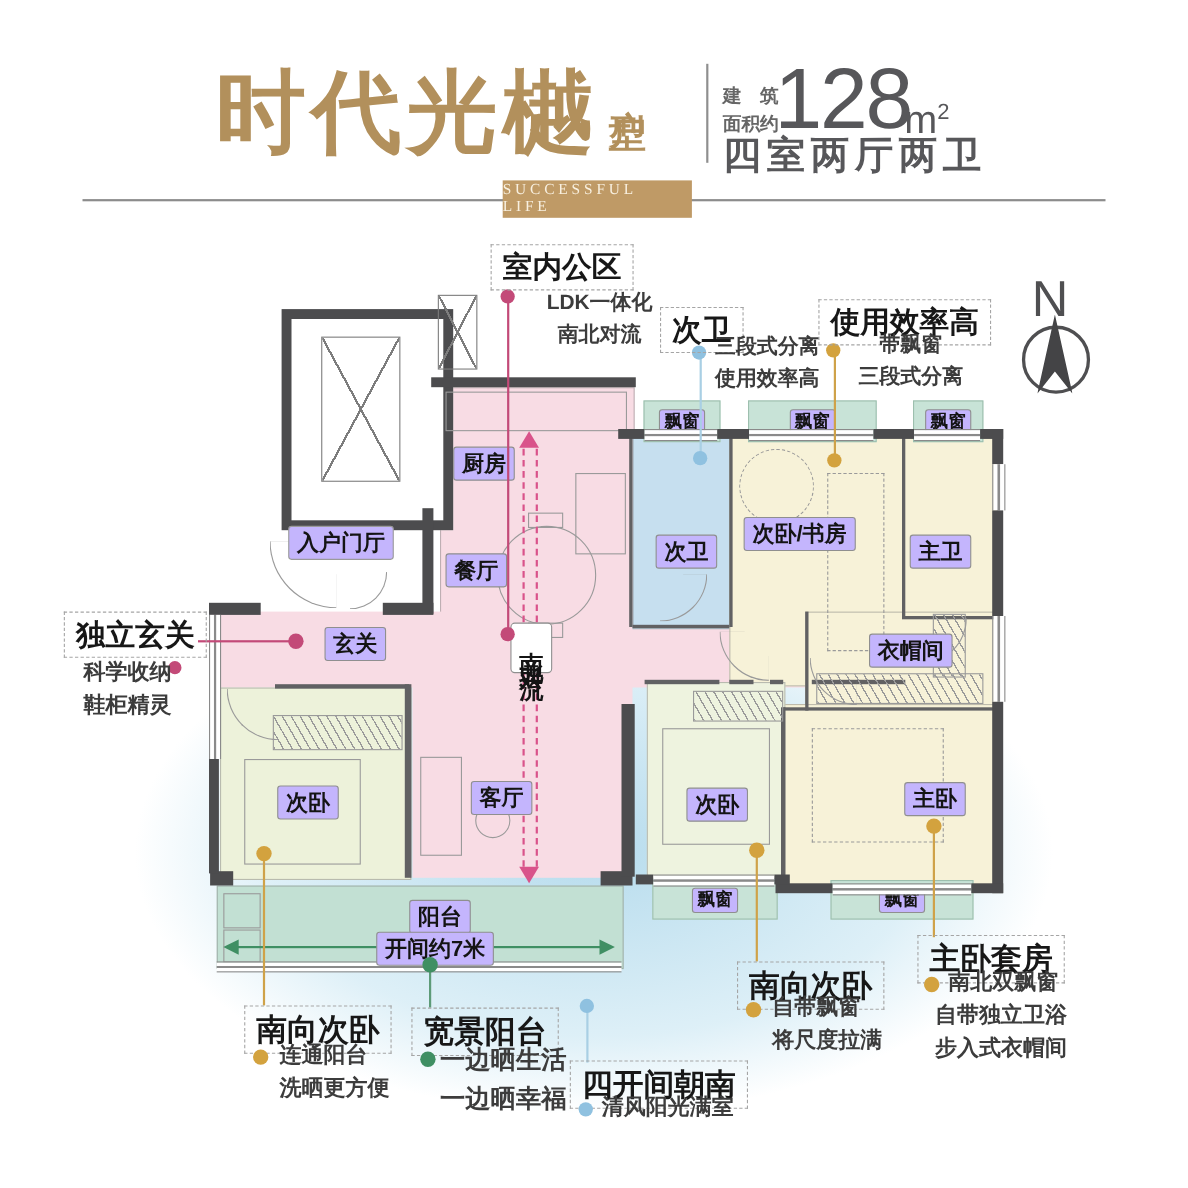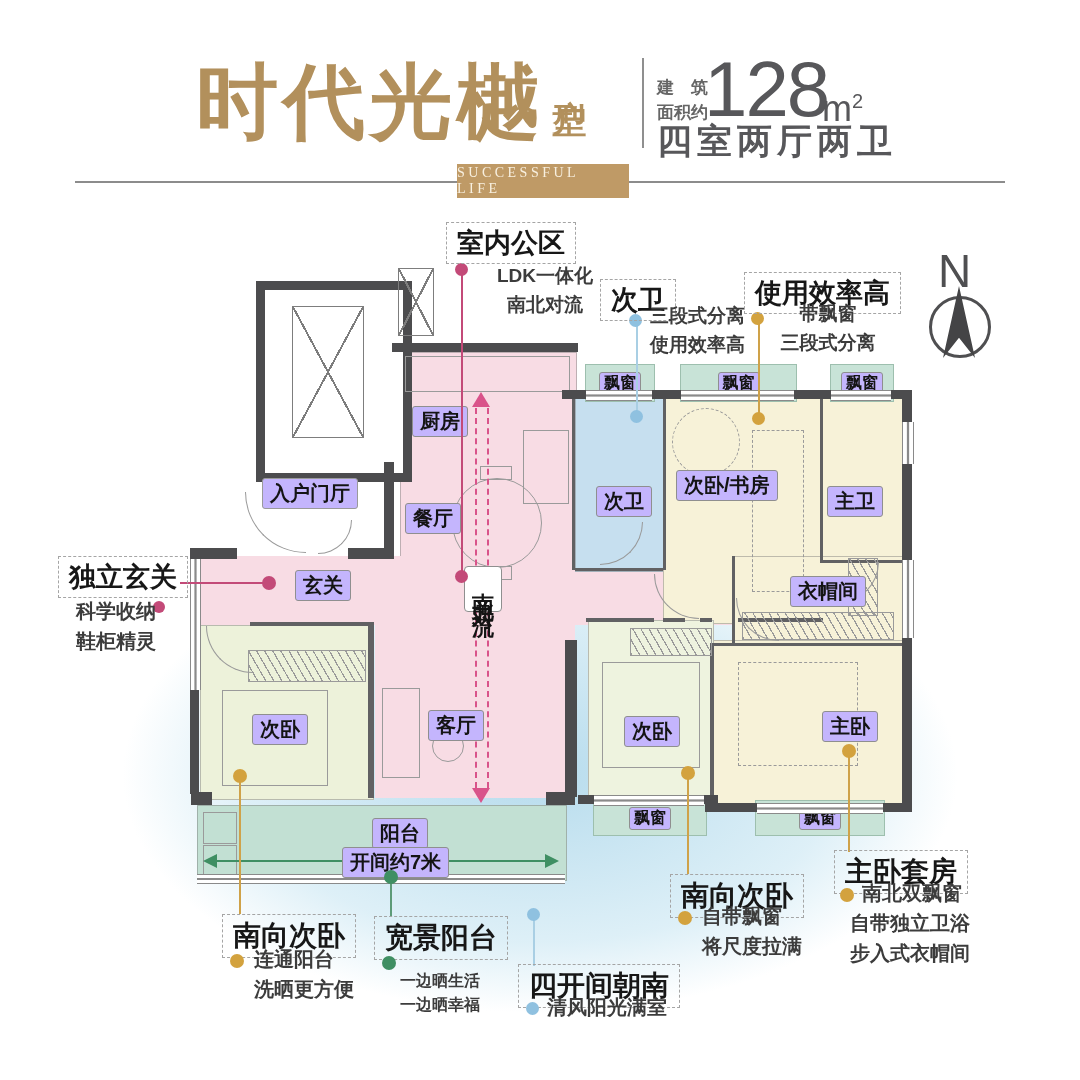--- a/index.html
+++ b/index.html
@@ -280,21 +280,21 @@
 <div class="abs dot c-gold" style="left:230px;top:954px;width:14px;height:14px;"></div>
 <div class="abs co-lines" style="left:254px;top:944px;font-size:20px;">
   <div>连通阳台</div>
   <div>洗晒更方便</div>
 </div>
 
 <div class="abs dot c-green" style="left:384px;top:870px;width:14px;height:14px;"></div>
 <div class="abs vline l-green" style="left:390px;top:882px;height:34px;"></div>
 <div class="abs co-title" style="left:374px;top:916px;font-size:28px;">宽景阳台</div>
 <div class="abs dot c-green" style="left:382px;top:956px;width:14px;height:14px;"></div>
-<div class="abs co-lines" style="left:400px;top:969px;font-size:16px;">
+<div class="abs co-lines" style="left:400px;top:946px;font-size:23px;">
   <div>一边晒生活</div>
   <div>一边晒幸福</div>
 </div>
 
 <div class="abs dot c-blue" style="left:527px;top:908px;width:13px;height:13px;"></div>
 <div class="abs vline l-blue" style="left:533px;top:918px;height:48px;"></div>
 <div class="abs co-title" style="left:518px;top:964px;font-size:28px;">四开间朝南</div>
 <div class="abs dot c-blue" style="left:526px;top:1002px;width:13px;height:13px;"></div>
 <div class="abs co-lines" style="left:547px;top:992px;font-size:20px;">
   <div>清风阳光满室</div>

